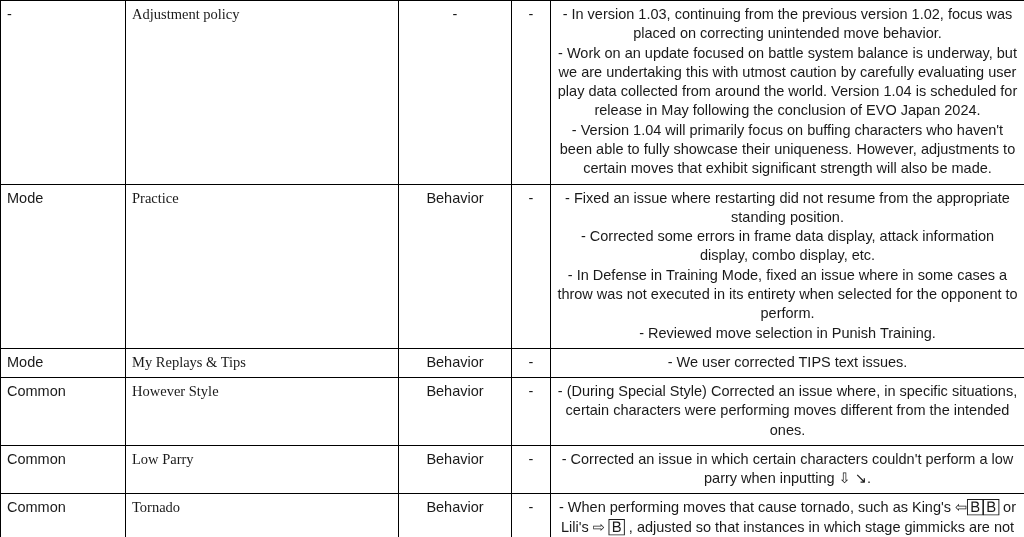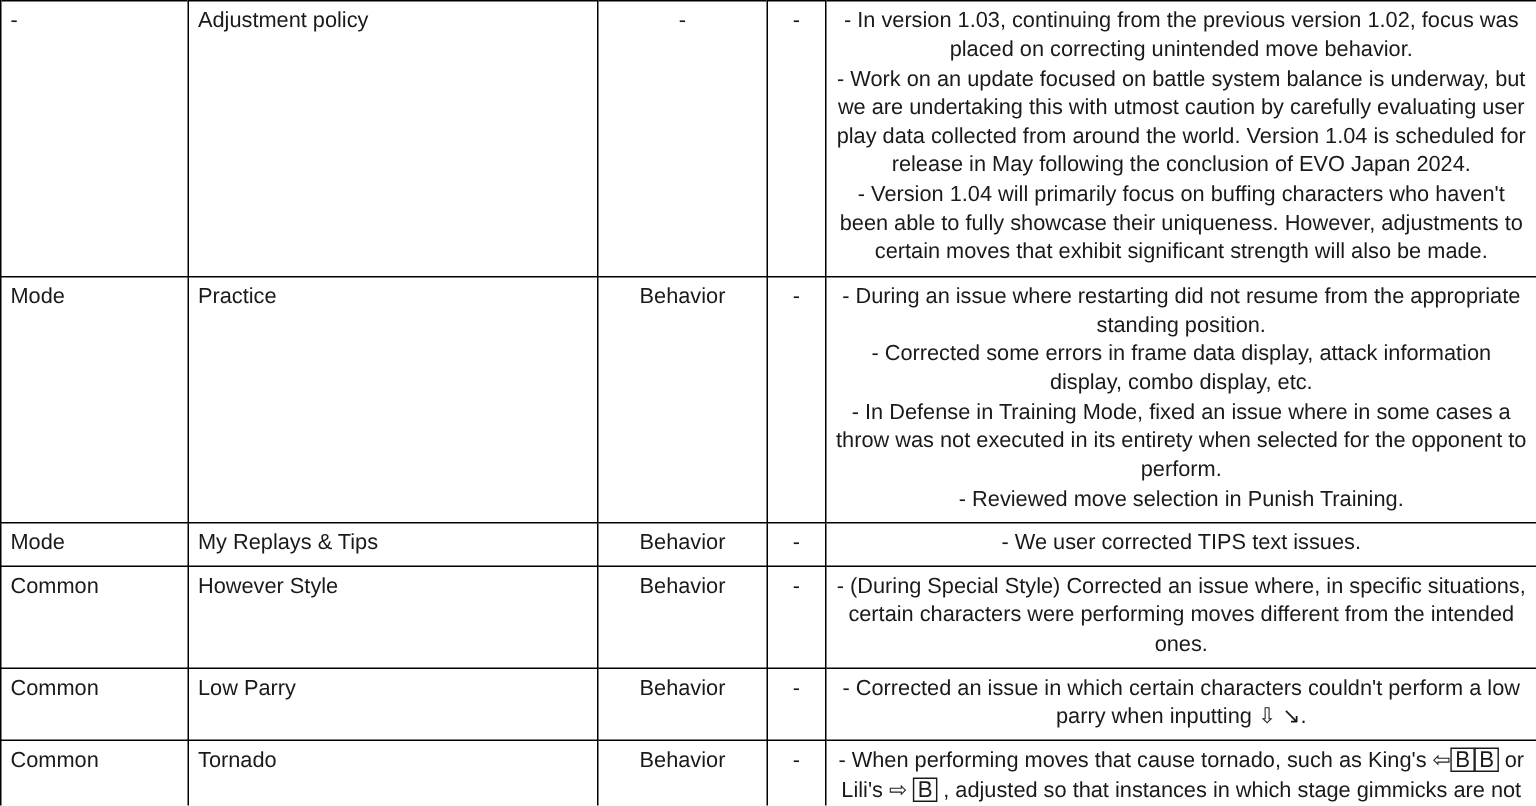--- a/index.html
+++ b/index.html
@@ -22,21 +22,21 @@
   }
   .patch-table td {
     border-right: 1px solid #000;
     border-bottom: 1px solid #000;
     vertical-align: top;
     padding: 4px 6px 5px 6px;
     font-size: 14.5px;
     line-height: 1.33;
   }
   .patch-table td.col-category { width: 112px; }
-  .patch-table td.col-subject  { width: 260px; }
+  .patch-table td.col-subject  { width: 260px; font-family: Liberation Serif, serif; }
   .patch-table td.col-type     { width: 100px; text-align: center; }
   .patch-table td.col-dash     { width: 26px;  text-align: center; }
   .patch-table td.col-details  { width: auto;  border-right: none; }
 
   .patch-table tr td:first-child { border-left: 1px solid #000; }
 
   .cell-mid { vertical-align: middle; }
 
   .details-list {
     margin: 0;
@@ -71,21 +71,21 @@
       </td>
     </tr>
 
     <tr>
       <td class="col-category cell-mid">Mode</td>
       <td class="col-subject cell-mid">Practice</td>
       <td class="col-type cell-mid">Behavior</td>
       <td class="col-dash cell-mid">-</td>
       <td class="col-details">
         <ul class="details-list">
-          <li>- During an issue where restarting did not resume from the appropriate standing position.</li>
+          <li>- Fixed an issue where restarting did not resume from the appropriate standing position.</li>
           <li>- Corrected some errors in frame data display, attack information display, combo display, etc.</li>
           <li>- In Defense in Training Mode, fixed an issue where in some cases a throw was not executed in its entirety when selected for the opponent to perform.</li>
           <li>- Reviewed move selection in Punish Training.</li>
         </ul>
       </td>
     </tr>
 
     <tr>
       <td class="col-category cell-mid">Mode</td>
       <td class="col-subject cell-mid">My Replays &amp; Tips</td>

